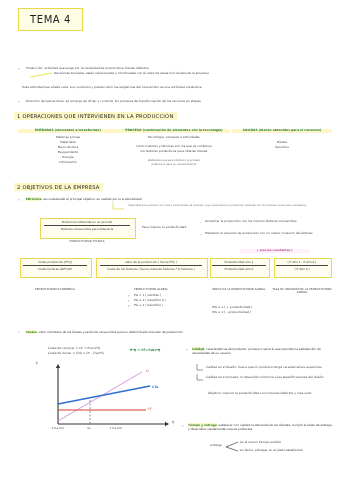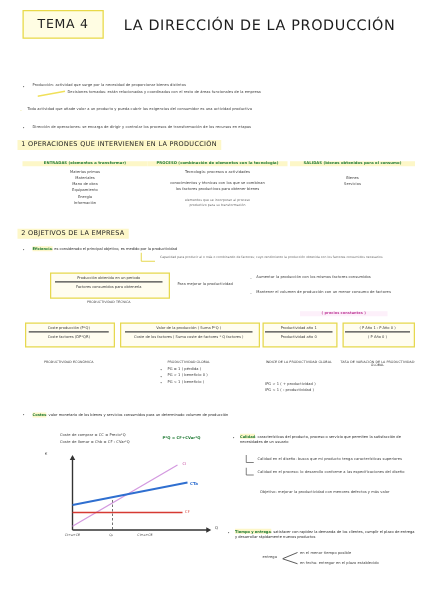--- a/index.html
+++ b/index.html
@@ -7,21 +7,21 @@
     width:339px;height:480px;
     background:#ffffff;
     font-family:"DejaVu Sans","Liberation Sans",sans-serif;
     color:#2b2b2b;
     overflow:hidden;
     position:relative;
   }
   .page{position:relative;width:339px;height:480px;}
 
   
-  .hdr{position:absolute;left:18px;top:8px;display:flex;align-items:center;gap:16px;}
+  .hdr{position:absolute;left:18px;top:8px;display:flex;gap:16px;}
   .tema-box{
     border:1px solid #e8d94a;background:#fffde3;
     padding:5px 11px;font-size:10px;letter-spacing:.6px;color:#222;
   }
   .hdr-title{font-size:11.5px;letter-spacing:.5px;color:#1d1d1d;}
 
   
   .t{position:absolute;font-size:2.9px;line-height:1.32;color:#3a3a3a;letter-spacing:.05px;}
   .t.b{font-weight:bold;}
   .t.c{text-align:center;}
@@ -46,21 +46,20 @@
   .chart{position:absolute;}
   svg{display:block;}
 </style>
 </head>
 <body>
 
 <div class="page">
 
   <div class="hdr">
     <div class="tema-box">TEMA 4</div>
-    <div class="hdr-title">LA DIRECCIÓN DE LA PRODUCCIÓN</div>
   </div>
 
   <div class="bullet" style="left:18px;top:67px;">•</div>
   <div class="t" style="left:26px;top:67px;width:230px;">Producción: actividad que surge por la necesidad de proporcionar bienes distintos</div>
   <svg style="position:absolute;left:30px;top:72px;" width="24" height="7">
     <path d="M0 5 L22 1" stroke="#f0e05a" stroke-width="1.2" fill="none"></path>
   </svg>
   <div class="t" style="left:54px;top:72px;width:250px;">Decisiones tomadas: están relacionadas y coordinadas con el resto de áreas funcionales de la empresa</div>
 
   <div class="dash" style="left:16px;top:86px;color:#e0d24a;">–</div>

